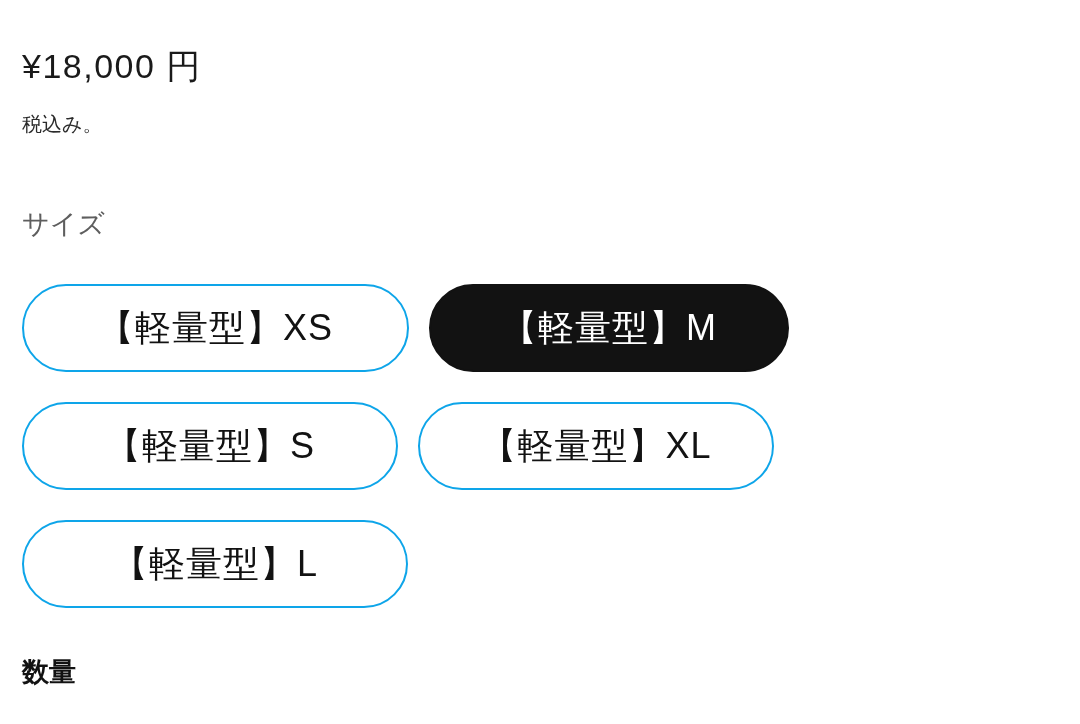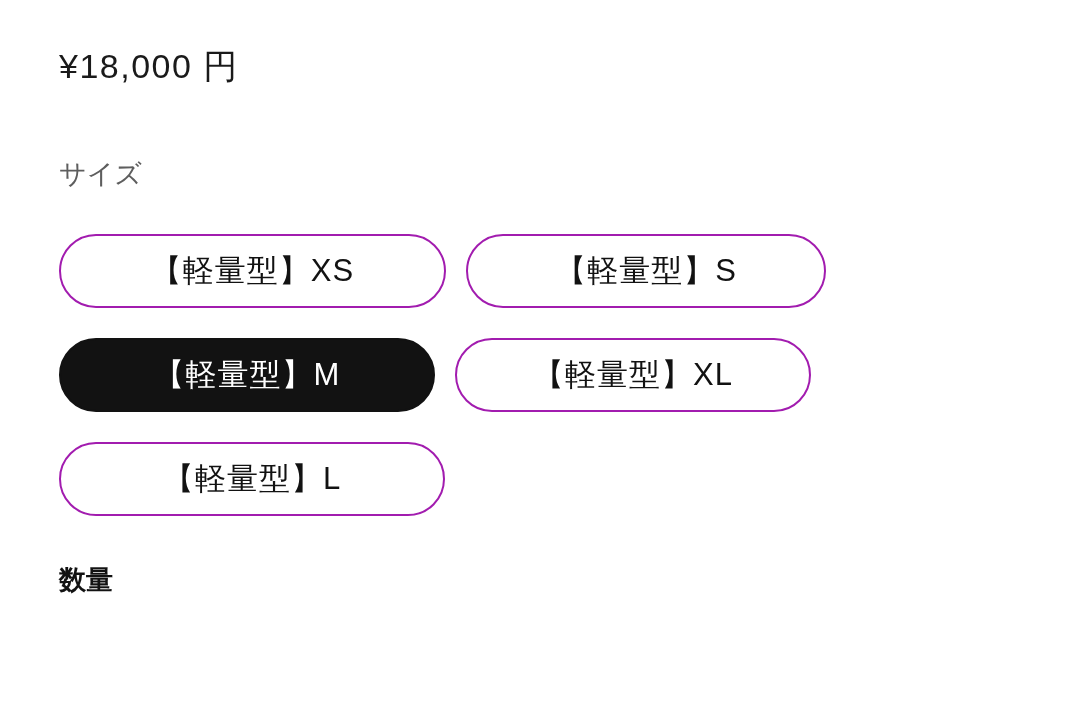--- a/index.html
+++ b/index.html
@@ -8,21 +8,21 @@
     background: #ffffff;
     font-family: "Liberation Sans", "DejaVu Sans", sans-serif;
   }
   .page {
     position: relative;
     width: 1080px;
     height: 724px;
     background: #ffffff;
     overflow: hidden;
     box-sizing: border-box;
-    padding: 44px 0 0 59px;
+    padding: 44px 0 0 22px;
     color: #121212;
   }
   .price {
     font-size: 34px;
     font-weight: 400;
     letter-spacing: 1.5px;
     color: #1a1a1a;
     line-height: 44px;
   }
   .tax-note {
@@ -40,29 +40,29 @@
   .options {
     margin-top: 42px;
     width: 820px;
     display: flex;
     flex-wrap: wrap;
     column-gap: 20px;
     row-gap: 30px;
   }
   .pill {
     box-sizing: border-box;
-    height: 74px;
-    border: 2px solid #a21caf;
+    height: 88px;
+    border: 2px solid #0ea5e9;
     border-radius: 52px;
     background: #ffffff;
     color: #121212;
     display: flex;
     align-items: center;
     justify-content: center;
-    font-size: 31px;
+    font-size: 36px;
     letter-spacing: 1px;
     cursor: pointer;
     font-family: "Liberation Sans", "DejaVu Sans", sans-serif;
     padding: 0;
   }
   .pill:nth-child(1) { width: 387px; }
   .pill:nth-child(2) { width: 360px; }
   .pill:nth-child(3) { width: 376px; }
   .pill:nth-child(4) { width: 356px; }
   .pill:nth-child(5) { width: 386px; }
@@ -79,26 +79,27 @@
     line-height: 36px;
   }
 </style>
 </head>
 <body>
 
 <div class="page">
 
   <div class="price">¥18,000 円</div>
 
+  <div class="tax-note">税込み。</div>
 
   <div class="size-label">サイズ</div>
 
   <div class="options">
     <button class="pill">【軽量型】XS</button>
+    <button class="pill selected">【軽量型】M</button>
     <button class="pill">【軽量型】S</button>
-    <button class="pill selected">【軽量型】M</button>
     <button class="pill">【軽量型】XL</button>
     <button class="pill">【軽量型】L</button>
   </div>
 
   <div class="quantity-label">数量</div>
 
 </div>
 
 </body></html>

